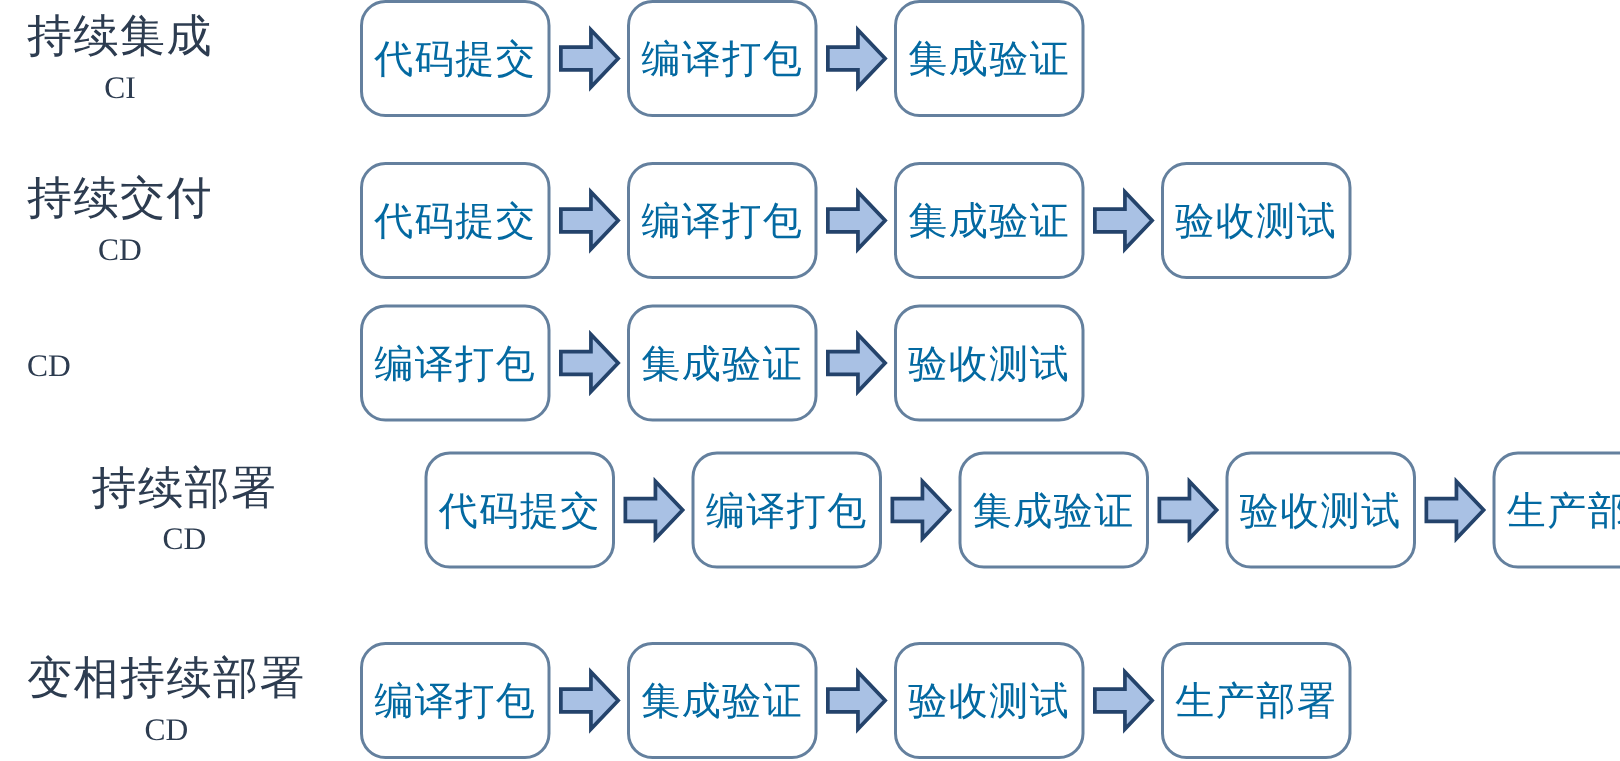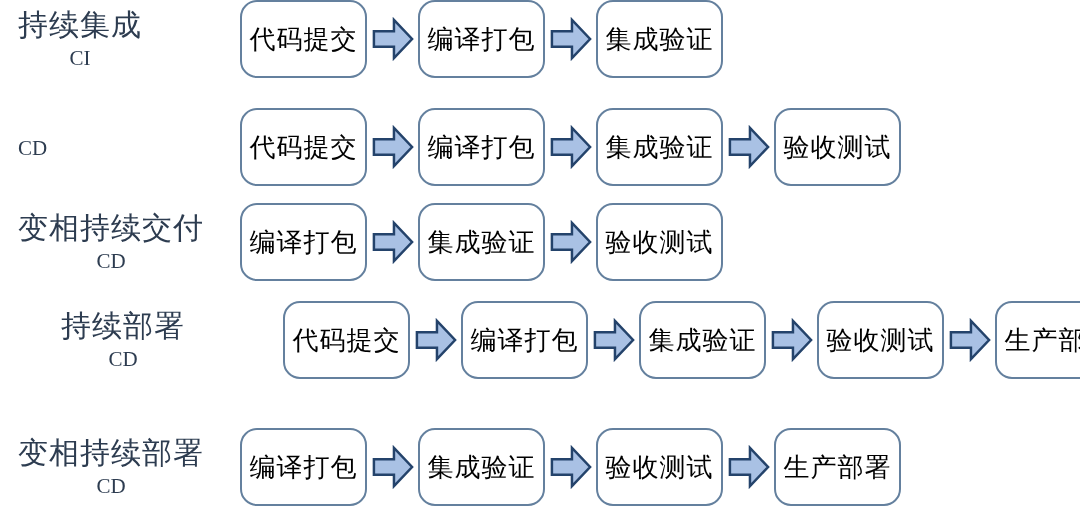--- a/index.html
+++ b/index.html
@@ -48,21 +48,21 @@
     width: 127px;
     height: 78px;
     box-sizing: border-box;
     background: #ffffff;
     border: 2px solid #64809e;
     border-radius: 17px;
     display: flex;
     align-items: center;
     justify-content: center;
     font-size: 26px;
-    color: #000000;
+    color: #0369a1;
     letter-spacing: 1px;
     white-space: nowrap;
   }
   .flow-arrow {
     position: absolute;
     width: 42px;
     height: 46px;
     display: flex;
     align-items: center;
     justify-content: center;
@@ -86,20 +86,21 @@
       <div class="step-box" style="left: 418px;">编译打包</div>
       <span class="flow-arrow" style="left: 550px; top: 16px;">
         <svg viewBox="0 0 44 46" width="42" height="46">
           <path d="M2 15 H23 V3 L42 23 L23 43 V31 H2 Z" fill="#a9c1e4" stroke="#24436b" stroke-width="2.6" stroke-linejoin="miter"></path>
         </svg>
       </span>
       <div class="step-box" style="left: 596px;">集成验证</div>
     </div>
     <div class="row" style="top: 108px;">
       <div class="row-label">
+        <span class="zh">持续交付</span>
         <span class="en">CD</span>
       </div>
       <div class="step-box" style="left: 240px;">代码提交</div>
       <span class="flow-arrow" style="left: 372px; top: 16px;">
         <svg viewBox="0 0 44 46" width="42" height="46">
           <path d="M2 15 H23 V3 L42 23 L23 43 V31 H2 Z" fill="#a9c1e4" stroke="#24436b" stroke-width="2.6" stroke-linejoin="miter"></path>
         </svg>
       </span>
       <div class="step-box" style="left: 418px;">编译打包</div>
       <span class="flow-arrow" style="left: 550px; top: 16px;">
@@ -110,21 +111,20 @@
       <div class="step-box" style="left: 596px;">集成验证</div>
       <span class="flow-arrow" style="left: 728px; top: 16px;">
         <svg viewBox="0 0 44 46" width="42" height="46">
           <path d="M2 15 H23 V3 L42 23 L23 43 V31 H2 Z" fill="#a9c1e4" stroke="#24436b" stroke-width="2.6" stroke-linejoin="miter"></path>
         </svg>
       </span>
       <div class="step-box" style="left: 774px;">验收测试</div>
     </div>
     <div class="row" style="top: 203px;">
       <div class="row-label">
-        <span class="zh">变相持续交付</span>
         <span class="en">CD</span>
       </div>
       <div class="step-box" style="left: 240px;">编译打包</div>
       <span class="flow-arrow" style="left: 372px; top: 16px;">
         <svg viewBox="0 0 44 46" width="42" height="46">
           <path d="M2 15 H23 V3 L42 23 L23 43 V31 H2 Z" fill="#a9c1e4" stroke="#24436b" stroke-width="2.6" stroke-linejoin="miter"></path>
         </svg>
       </span>
       <div class="step-box" style="left: 418px;">集成验证</div>
       <span class="flow-arrow" style="left: 550px; top: 16px;">

